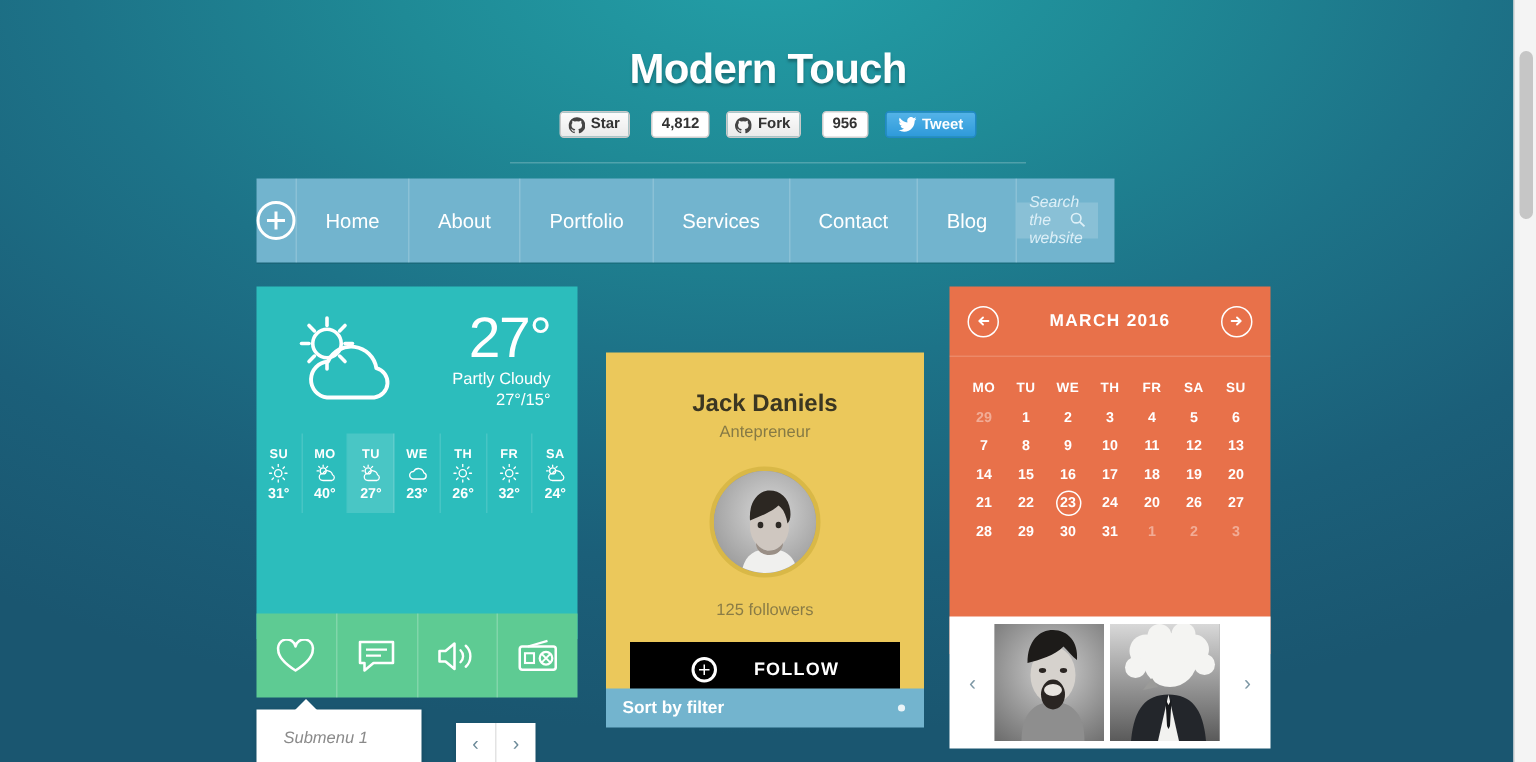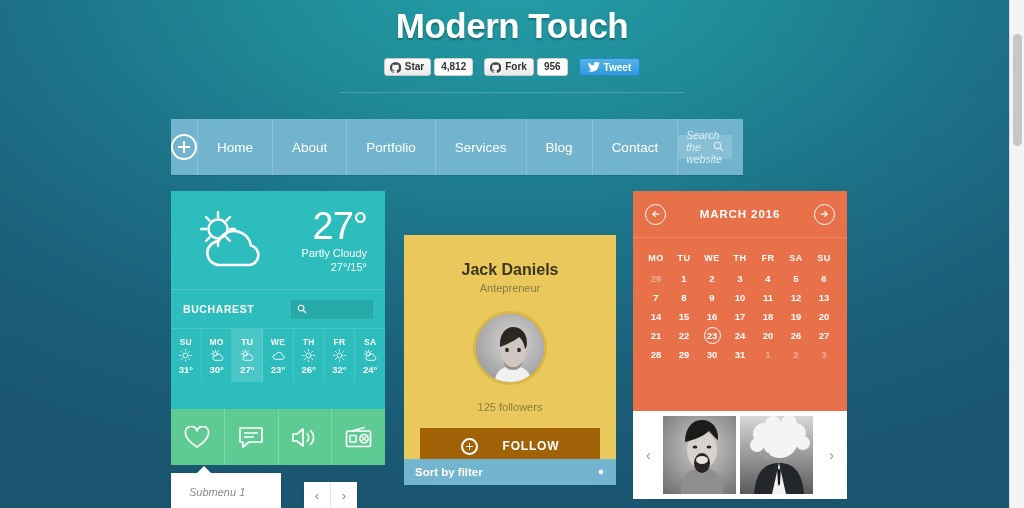--- a/index.html
+++ b/index.html
@@ -39,34 +39,35 @@
     position: absolute;
     top: 34px; left: 3px;
     width: 9px; height: 112px;
     background: #c6c6c6;
     border-radius: 5px;
   }
 
   
   .header { text-align: center; padding-top: 6px; }
   .site-title {
-    font-size: 35px;
+    font-size: 28px;
     font-weight: bold;
     color: #ffffff;
     letter-spacing: -0.5px;
     text-shadow: 0 2px 2px rgba(0,0,0,0.28);
+    margin-top: 24px;
   }
   .ghbar {
     margin-top: 12px;
     display: flex;
     justify-content: center;
     align-items: center;
     gap: 11px;
   }
-  .gh-group { display: flex; align-items: center; gap: 3px; }
+  .gh-group { display: flex; align-items: center; gap: 14px; }
   .gh-btn {
     display: flex; align-items: center; gap: 4px;
     background: linear-gradient(#fcfcfc, #eaeaea);
     border: 1px solid #c9c9c9;
     border-radius: 3px;
     padding: 2px 6px 2px 5px;
     font-size: 10px; font-weight: bold; color: #333;
     line-height: 12px;
     height: 18px;
   }
@@ -250,21 +251,21 @@
     border: 3px solid #d9b847;
     overflow: hidden;
     position: relative;
     background: #9a9a9a;
   }
   .p-followers { margin-top: 16px; font-size: 11px; color: #8a7c46; }
   .p-follow {
     position: absolute;
     left: 16px; bottom: 17px;
     width: 180px; height: 36px;
-    background: #a16207;
+    background: #000000;
     display: flex; align-items: center; justify-content: center;
     gap: 25px;
     color: #ffffff;
     font-size: 12px; font-weight: bold; letter-spacing: 0.8px;
   }
   .p-follow .pc {
     width: 17px; height: 17px;
     border: 2px solid #fff; border-radius: 50%;
     position: relative;
   }
@@ -393,22 +394,22 @@
   </div>
 
   <div class="nav">
     <div class="nav-plus">
       <div class="plus-circle"></div>
     </div>
     <div class="nav-item">Home</div>
     <div class="nav-item">About</div>
     <div class="nav-item">Portfolio</div>
     <div class="nav-item">Services</div>
+    <div class="nav-item">Contact</div>
     <div class="nav-item">Blog</div>
-    <div class="nav-item">Contact</div>
     <div class="nav-spacer"></div>
     <div class="nav-search">
       <span>Search the website</span>
       <span class="mg">
         <svg width="11" height="11" viewBox="0 0 16 16">
             <circle cx="6.5" cy="6.5" r="4.6" fill="none" stroke="#ddeff7" stroke-width="1.6"></circle>
             <line x1="10" y1="10" x2="14.5" y2="14.5" stroke="#ddeff7" stroke-width="1.8"></line>
           </svg>
       </span>
     </div>
@@ -432,31 +433,20 @@
           <path d="M27 56 a12 12 0 0 1 0.6 -23.9 a17 17 0 0 1 32.3 4.3 a10 10 0 0 1 -1.4 19.6 Z" fill="none" stroke="#ffffff" stroke-width="2.6" stroke-linejoin="round"></path>
         </svg>
       </div>
       <div class="w-right">
         <div class="w-temp">27°</div>
         <div class="w-desc">Partly Cloudy</div>
         <div class="w-desc">27°/15°</div>
       </div>
     </div>
 
-    <div class="w-mid">
-      <div class="w-city">BUCHAREST</div>
-      <div class="w-search">
-        <span>
-          <svg width="10" height="10" viewBox="0 0 16 16">
-              <circle cx="6.5" cy="6.5" r="4.6" fill="none" stroke="#ffffff" stroke-width="1.8"></circle>
-              <line x1="10" y1="10" x2="14.5" y2="14.5" stroke="#ffffff" stroke-width="2"></line>
-            </svg>
-        </span>
-      </div>
-    </div>
 
     <div class="w-days">
       <div class="w-day">
         <div class="w-dname">SU</div>
         <div class="w-dicon">
           <svg width="13" height="13" viewBox="0 0 16 16">
               <g fill="none" stroke="#fff" stroke-width="1.1" stroke-linecap="round">
                 <circle cx="8" cy="8" r="3"></circle>
                 <line x1="8" y1="0.8" x2="8" y2="2.5"></line>
                 <line x1="8" y1="13.5" x2="8" y2="15.2"></line>
@@ -478,21 +468,21 @@
               <g fill="none" stroke="#fff" stroke-width="1.1" stroke-linecap="round">
                 <circle cx="7" cy="6" r="2.6"></circle>
                 <line x1="7" y1="1" x2="7" y2="2.4"></line>
                 <line x1="1.8" y1="6" x2="3.2" y2="6"></line>
                 <line x1="3.2" y1="2.2" x2="4.2" y2="3.2"></line>
                 <line x1="10.8" y1="2.2" x2="9.8" y2="3.2"></line>
               </g>
               <path d="M6.5 14.2 a3 3 0 0 1 0.3-6 a4.4 4.4 0 0 1 8.2 1.1 a2.6 2.6 0 0 1-0.4 4.9 Z" fill="none" stroke="#fff" stroke-width="1.1" stroke-linejoin="round"></path>
             </svg>
         </div>
-        <div class="w-dtemp">30°</div>
+        <div class="w-dtemp">40°</div>
       </div>
       <div class="w-day active">
         <div class="w-dname">TU</div>
         <div class="w-dicon">
           <svg width="14" height="13" viewBox="0 0 18 16">
               <g fill="none" stroke="#fff" stroke-width="1.1" stroke-linecap="round">
                 <circle cx="7" cy="6" r="2.6"></circle>
                 <line x1="7" y1="1" x2="7" y2="2.4"></line>
                 <line x1="1.8" y1="6" x2="3.2" y2="6"></line>
                 <line x1="3.2" y1="2.2" x2="4.2" y2="3.2"></line>

